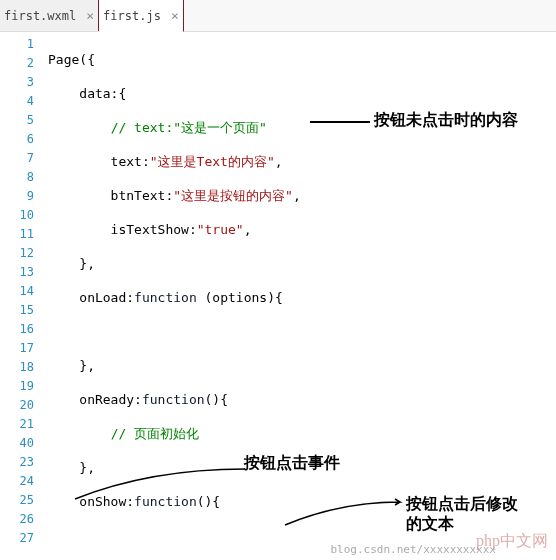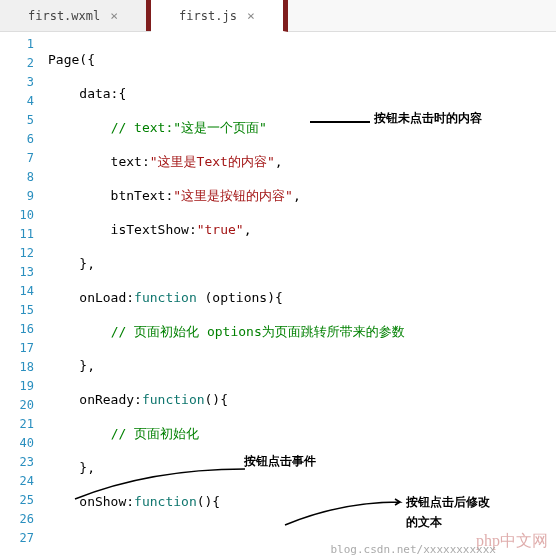--- a/index.html
+++ b/index.html
@@ -1,30 +1,30 @@
 <!DOCTYPE html>
 <html><head>
 <meta charset="utf-8">
 <style>
 * { margin: 0; padding: 0; box-sizing: border-box; }
 body { font-family: Consolas, "Microsoft YaHei", monospace; font-size: 13px; background: #fff; width: 556px; height: 560px; overflow: hidden; position: relative; }
 .tabs { display: flex; border-bottom: 1px solid #ddd; height: 32px; background: #f8f8f8; }
-.tab { padding: 7px 28px; border-right: 5px solid #7f1d1d; display: flex; align-items: center; gap: 10px; font-size: 12px; color: #444; background: #f0f0f0; }
+.tab { padding: 7px 4px; border-right: 1px solid #7f1d1d; display: flex; align-items: center; gap: 10px; font-size: 12px; color: #444; background: #f0f0f0; }
 .tab.active { background: #fff; border-bottom: 1px solid #fff; margin-bottom: -1px; }
 .tab .close { color: #888; font-size: 13px; }
 .editor { display: flex; height: calc(100% - 32px); position: relative; }
 .gutter { width: 48px; text-align: right; padding-right: 14px; color: #2a8fbf; font-size: 12px; user-select: none; padding-top: 3px; }
 .gutter div { height: 19px; line-height: 19px; }
 .code { flex: 1; padding-top: 3px; position: relative; white-space: pre; font-size: 13px; }
 .code .line { height: 19px; line-height: 19px; }
-.kw { color: #0f766e; }
+.kw { color: #0f172a; }
 .str { color: #a31515; }
 .com { color: #008000; }
 .annotations { position: absolute; top: 0; left: 0; pointer-events: none; width: 100%; height: 100%; }
-.ann-text { position: absolute; font-weight: bold; color: #000; font-family: Liberation Serif, serif; font-size: 12px; }
+.ann-text { position: absolute; font-weight: bold; color: #000; font-family: Liberation Serif, serif; font-size: 16px; }
 .arrow-line { position: absolute; border-top: 2px solid #000; }
 .watermark { position: absolute; right: 8px; bottom: 8px; color: #b94a48; opacity: 0.45; font-family: "Microsoft YaHei"; font-size: 16px; display: flex; align-items: center; gap: 4px; }
 .watermark2 { position: absolute; right: 60px; bottom: 4px; color: #aaa; font-size: 11px; margin-left: 28px; }
 </style>
 </head>
 <body>
 
 <div class="tabs">
   <div class="tab">
     <span>first.wxml</span>
@@ -68,21 +68,21 @@
   </div>
   <div class="code">
 <div class="line"><span>Page({</span></div>
 <div class="line"><span>    data:{</span></div>
 <div class="line"><span>        </span><span class="com">// text:"这是一个页面"</span></div>
 <div class="line"><span>        text:</span><span class="str">"这里是Text的内容"</span><span>,</span></div>
 <div class="line"><span>        btnText:</span><span class="str">"这里是按钮的内容"</span><span>,</span></div>
 <div class="line"><span>        isTextShow:</span><span class="str">"true"</span><span>,</span></div>
 <div class="line"><span>    },</span></div>
 <div class="line"><span>    onLoad:</span><span class="kw">function</span><span> (options){</span></div>
-<div class="line"><span>        </span><span class="com">// 页面初始化 options为页面跳转所带来的参数</span></div>
+<div class="line"><span>        </span></div>
 <div class="line"><span>    },</span></div>
 <div class="line"><span>    onReady:</span><span class="kw">function</span><span>(){</span></div>
 <div class="line"><span>        </span><span class="com">// 页面初始化</span></div>
 <div class="line"><span>    },</span></div>
 <div class="line"><span>    onShow:</span><span class="kw">function</span><span>(){</span></div>
 
 
 
 
 

